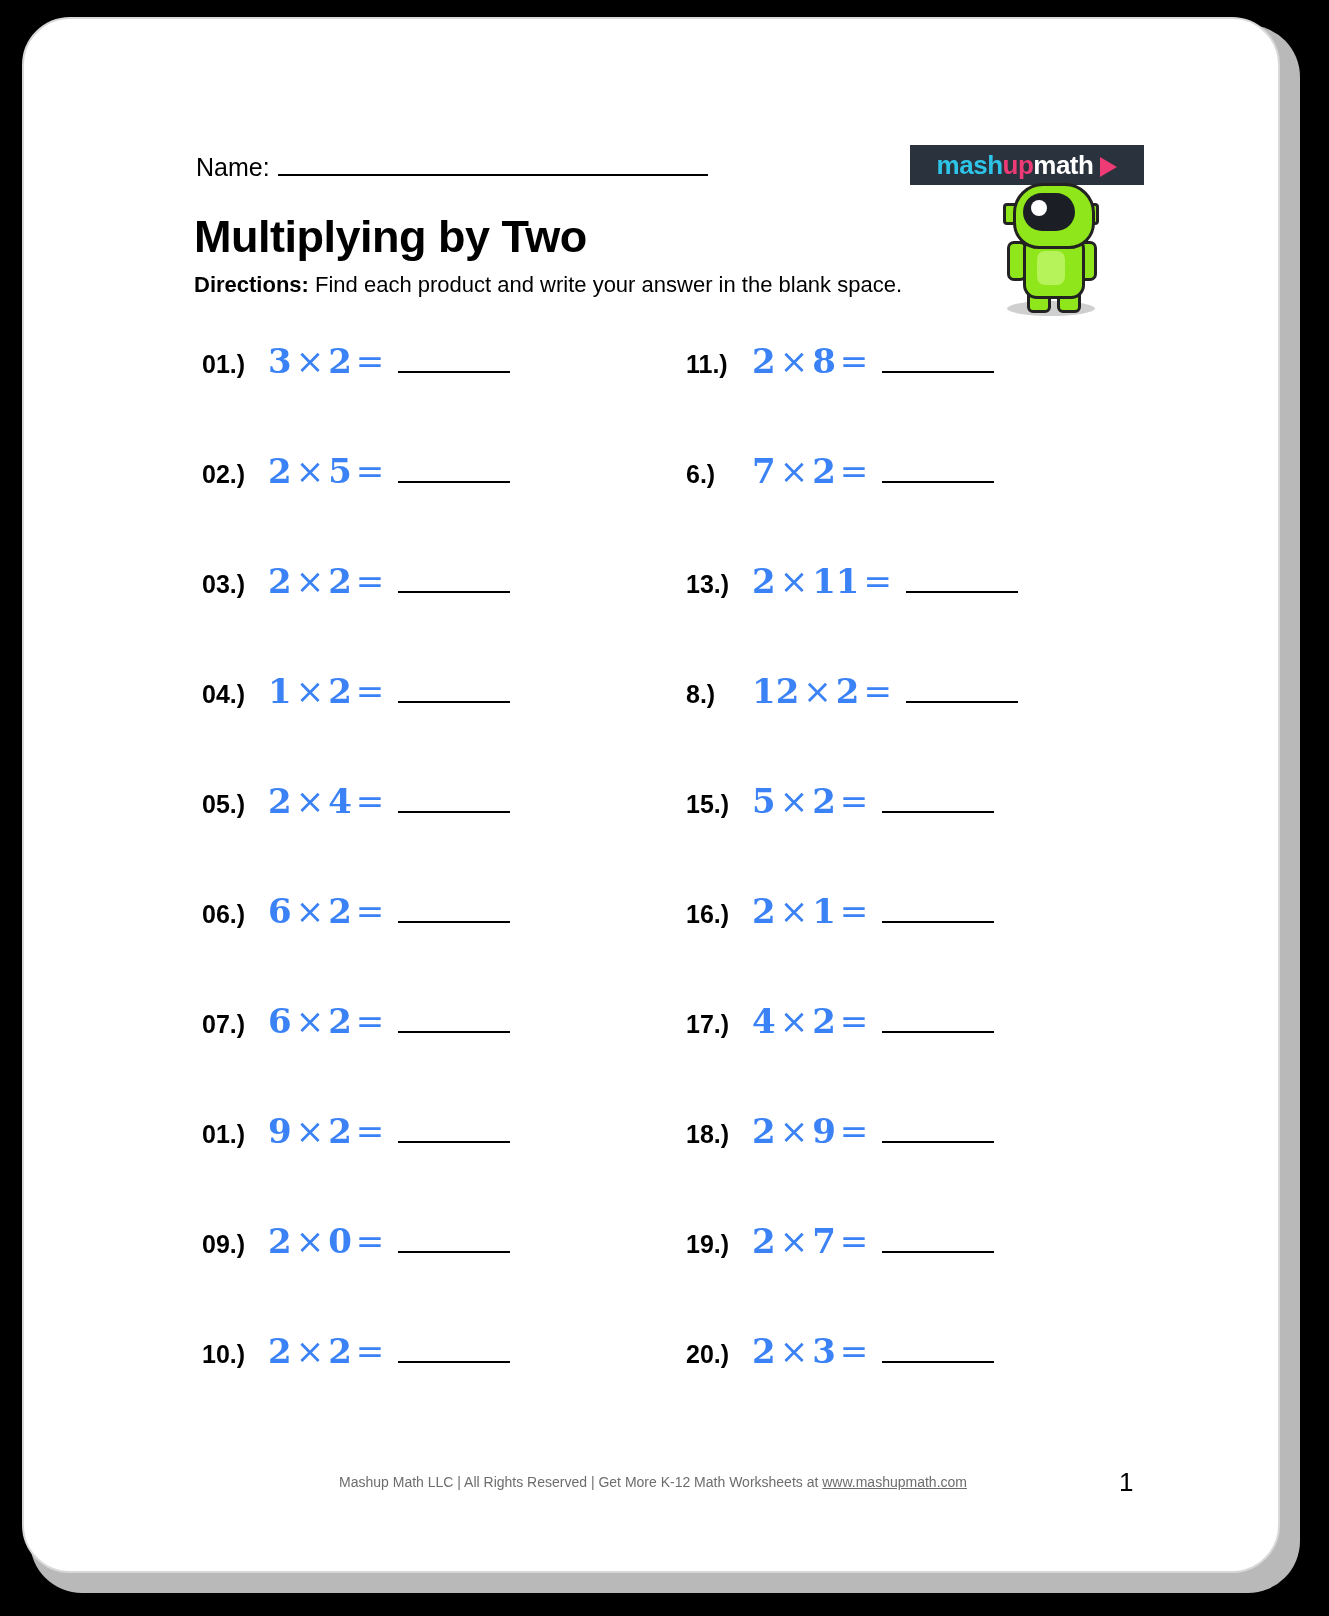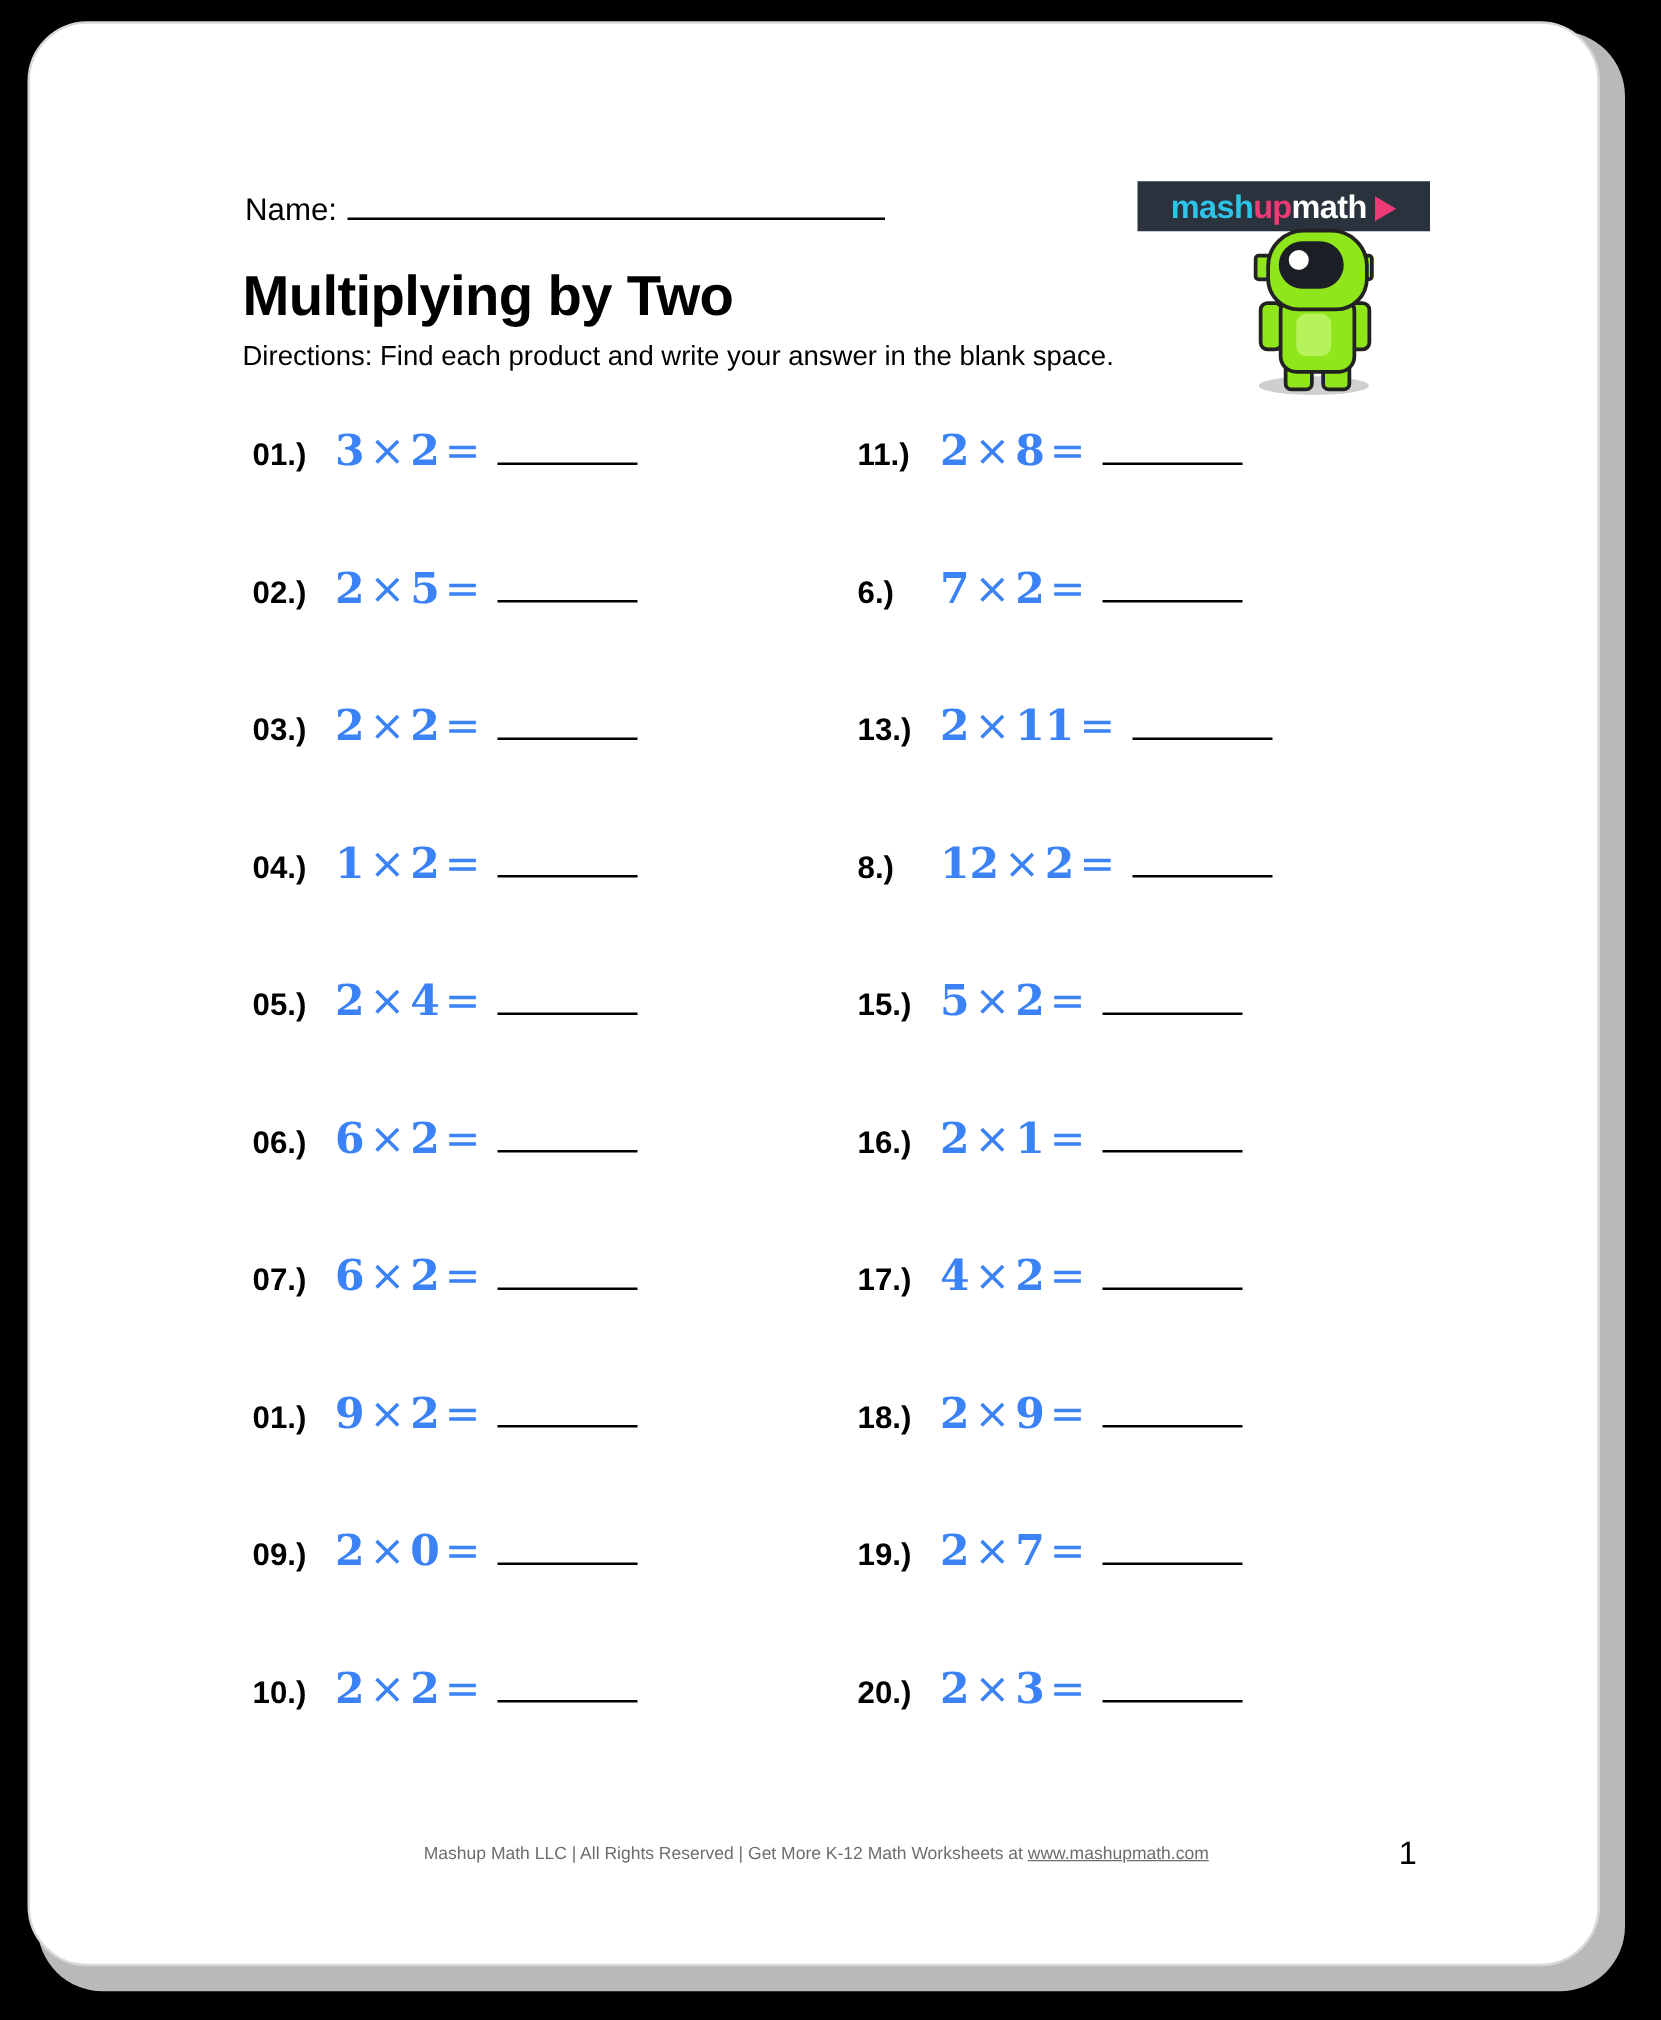--- a/index.html
+++ b/index.html
@@ -61,21 +61,21 @@
     letter-spacing: -0.5px;
     color: #000;
   }
   .directions {
     position: absolute;
     left: 170px;
     top: 253px;
     font-size: 22px;
     color: #000;
   }
-  .directions b { font-weight: normal; }
+  .directions b { font-weight: bold; }
 
   
   .logo-box {
     position: absolute;
     left: 886px;
     top: 126px;
     width: 234px;
     height: 40px;
     background: #29323d;
     display: flex;

